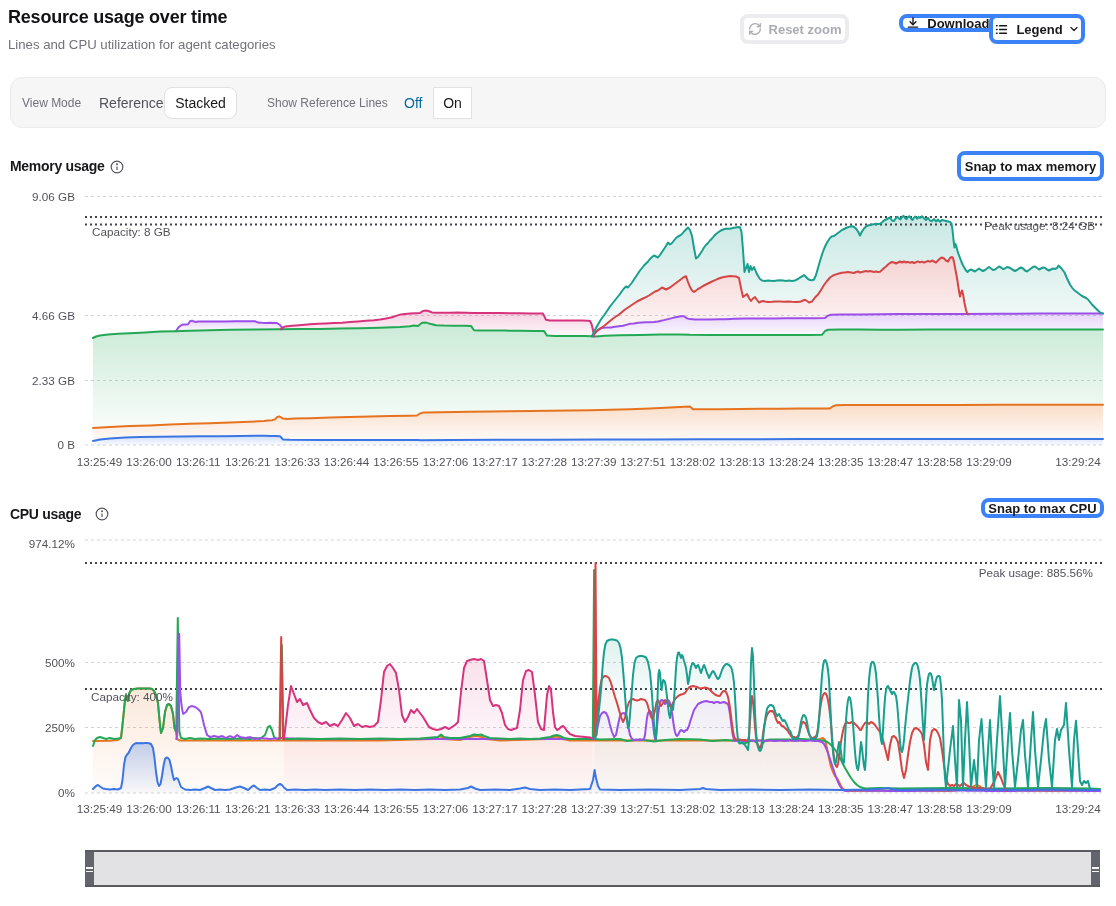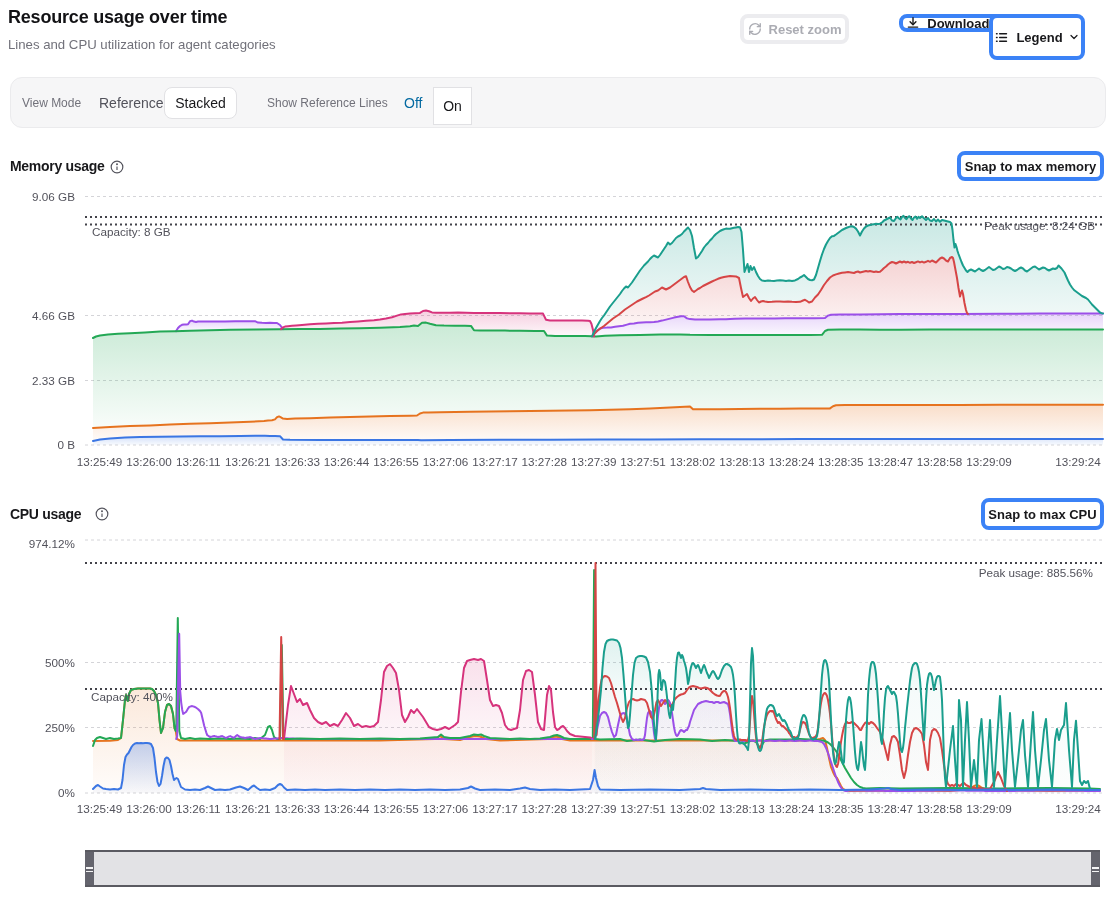--- a/index.html
+++ b/index.html
@@ -180,61 +180,61 @@
 Reset zoom</div>
 
 <div class="btn" style="left:899px;top:14px;width:128px;height:18px">
 <svg width="14" height="14" viewBox="0 0 24 24" fill="none" stroke="#18181b" stroke-width="2.4" stroke-linecap="round" stroke-linejoin="round">
       <path d="M12 3v11"></path>
       <path d="M7 10l5 5 5-5"></path>
       <path d="M4 19h16"></path>
     </svg>
 Download CSV</div>
 
-<div class="btn" style="left:989px;top:14px;width:96px;height:46px">
+<div class="btn" style="left:989px;top:14px;width:96px;height:30px">
 <svg width="15" height="15" viewBox="0 0 24 24" fill="none" stroke="#18181b" stroke-width="2.2" stroke-linecap="round">
       <line x1="4" y1="6" x2="5" y2="6"></line>
       <line x1="9" y1="6" x2="20" y2="6"></line>
       <line x1="4" y1="12" x2="5" y2="12"></line>
       <line x1="9" y1="12" x2="20" y2="12"></line>
       <line x1="4" y1="18" x2="5" y2="18"></line>
       <line x1="9" y1="18" x2="20" y2="18"></line>
     </svg>
 Legend
 <svg width="12" height="12" viewBox="0 0 24 24" fill="none" stroke="#18181b" stroke-width="2.4" stroke-linecap="round" stroke-linejoin="round" style="margin-left:-2px">
       <path d="M6 9l6 6 6-6"></path>
     </svg></div>
 
 <div class="abs" style="left:10px;top:77px;width:1096px;height:51px;background:#f6f6f7;border:1px solid #ebebed;border-radius:12px"></div>
 <div class="abs" style="left:22px;top:96px;font-size:12px;color:#71717a">View Mode</div>
 <div class="abs" style="left:99px;top:95px;font-size:14px;color:#52525b">Reference</div>
 <div class="abs" style="left:164px;top:87px;width:73px;height:32px;background:#fff;border:1px solid #e1e1e4;border-radius:8px;display:flex;align-items:center;justify-content:center;font-size:14px;color:#18181b;font-weight:500">Stacked</div>
 <div class="abs" style="left:267px;top:96px;font-size:12px;color:#71717a">Show Reference Lines</div>
 <div class="abs" style="left:404px;top:95px;font-size:14px;color:#0369a1">Off</div>
-<div class="abs" style="left:433px;top:87px;width:39px;height:38px;background:#fff;border:1px solid #e1e1e4;border-radius:0;display:flex;align-items:center;justify-content:center;font-size:14px;color:#18181b;font-weight:500">On</div>
+<div class="abs" style="left:433px;top:87px;width:39px;height:32px;background:#fff;border:1px solid #e1e1e4;border-radius:0;display:flex;align-items:center;justify-content:center;font-size:14px;color:#18181b;font-weight:500">On</div>
 
 <div class="abs" style="left:10px;top:158px;display:flex;align-items:flex-end;gap:6px">
     <span style="font-size:14px;font-weight:700;color:#18181b;letter-spacing:-0.3px">Memory usage</span>
     <svg width="14" height="14" viewBox="0 0 24 24" fill="none" stroke="#52525b" stroke-width="2">
       <circle cx="12" cy="12" r="10"></circle>
       <line x1="12" y1="11" x2="12" y2="17"></line>
       <circle cx="12" cy="7.2" r="0.7" fill="#52525b"></circle>
     </svg>
   </div>
 <div class="btn" style="left:957px;top:151px;width:147px;height:30px">Snap to max memory</div>
 
 <div class="abs" style="left:10px;top:506px;display:flex;align-items:center;gap:14px">
     <span style="font-size:14px;font-weight:700;color:#18181b;letter-spacing:-0.3px">CPU usage</span>
     <svg width="14" height="14" viewBox="0 0 24 24" fill="none" stroke="#52525b" stroke-width="2">
       <circle cx="12" cy="12" r="10"></circle>
       <line x1="12" y1="11" x2="12" y2="17"></line>
       <circle cx="12" cy="7.2" r="0.7" fill="#52525b"></circle>
     </svg>
   </div>
-<div class="btn" style="left:981px;top:498px;width:123px;height:32px">Snap to max CPU</div>
+<div class="btn" style="left:981px;top:498px;width:123px;height:20px">Snap to max CPU</div>
 
 <div class="abs" style="left:85px;top:850px;width:1015px;height:37px;background:#e2e2e5;border-top:2px solid #5a5a61;border-bottom:2px solid #5a5a61">
 <div class="abs" style="left:0;top:0;width:9px;height:100%;background:#64646d">
 <div class="abs" style="left:1px;top:15px;width:7px;height:1.5px;background:#f4f4f5"></div>
 <div class="abs" style="left:1px;top:18.5px;width:7px;height:1.5px;background:#f4f4f5"></div>
 </div>
 <div class="abs" style="right:0;top:0;width:9px;height:100%;background:#64646d">
 <div class="abs" style="left:1px;top:15px;width:7px;height:1.5px;background:#f4f4f5"></div>
 <div class="abs" style="left:1px;top:18.5px;width:7px;height:1.5px;background:#f4f4f5"></div>
 </div>

